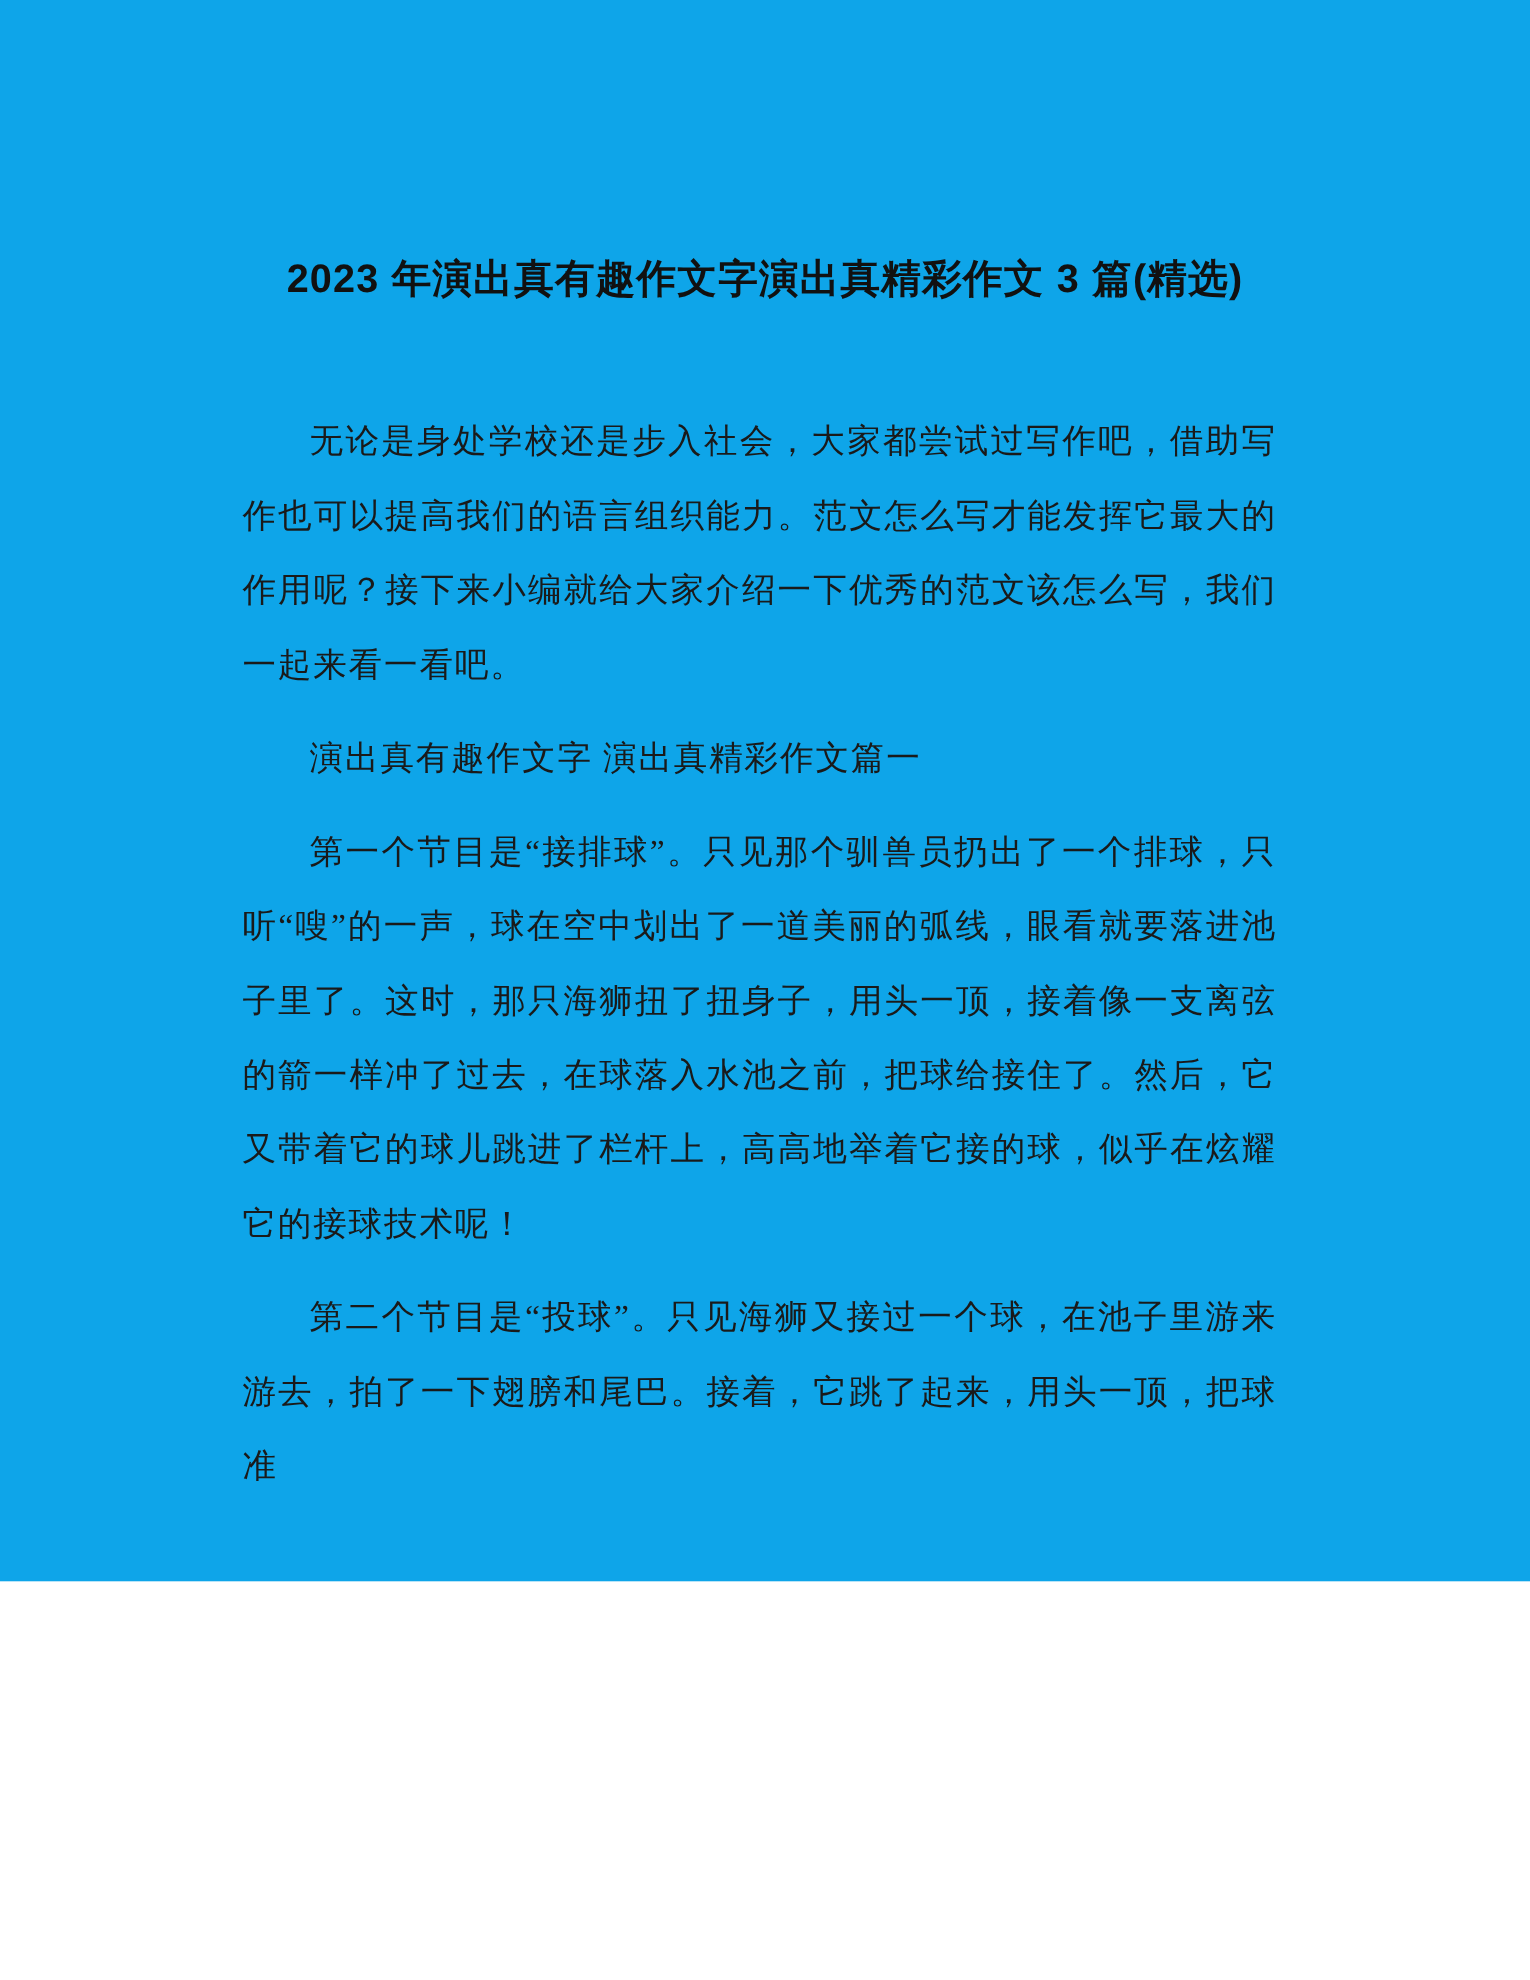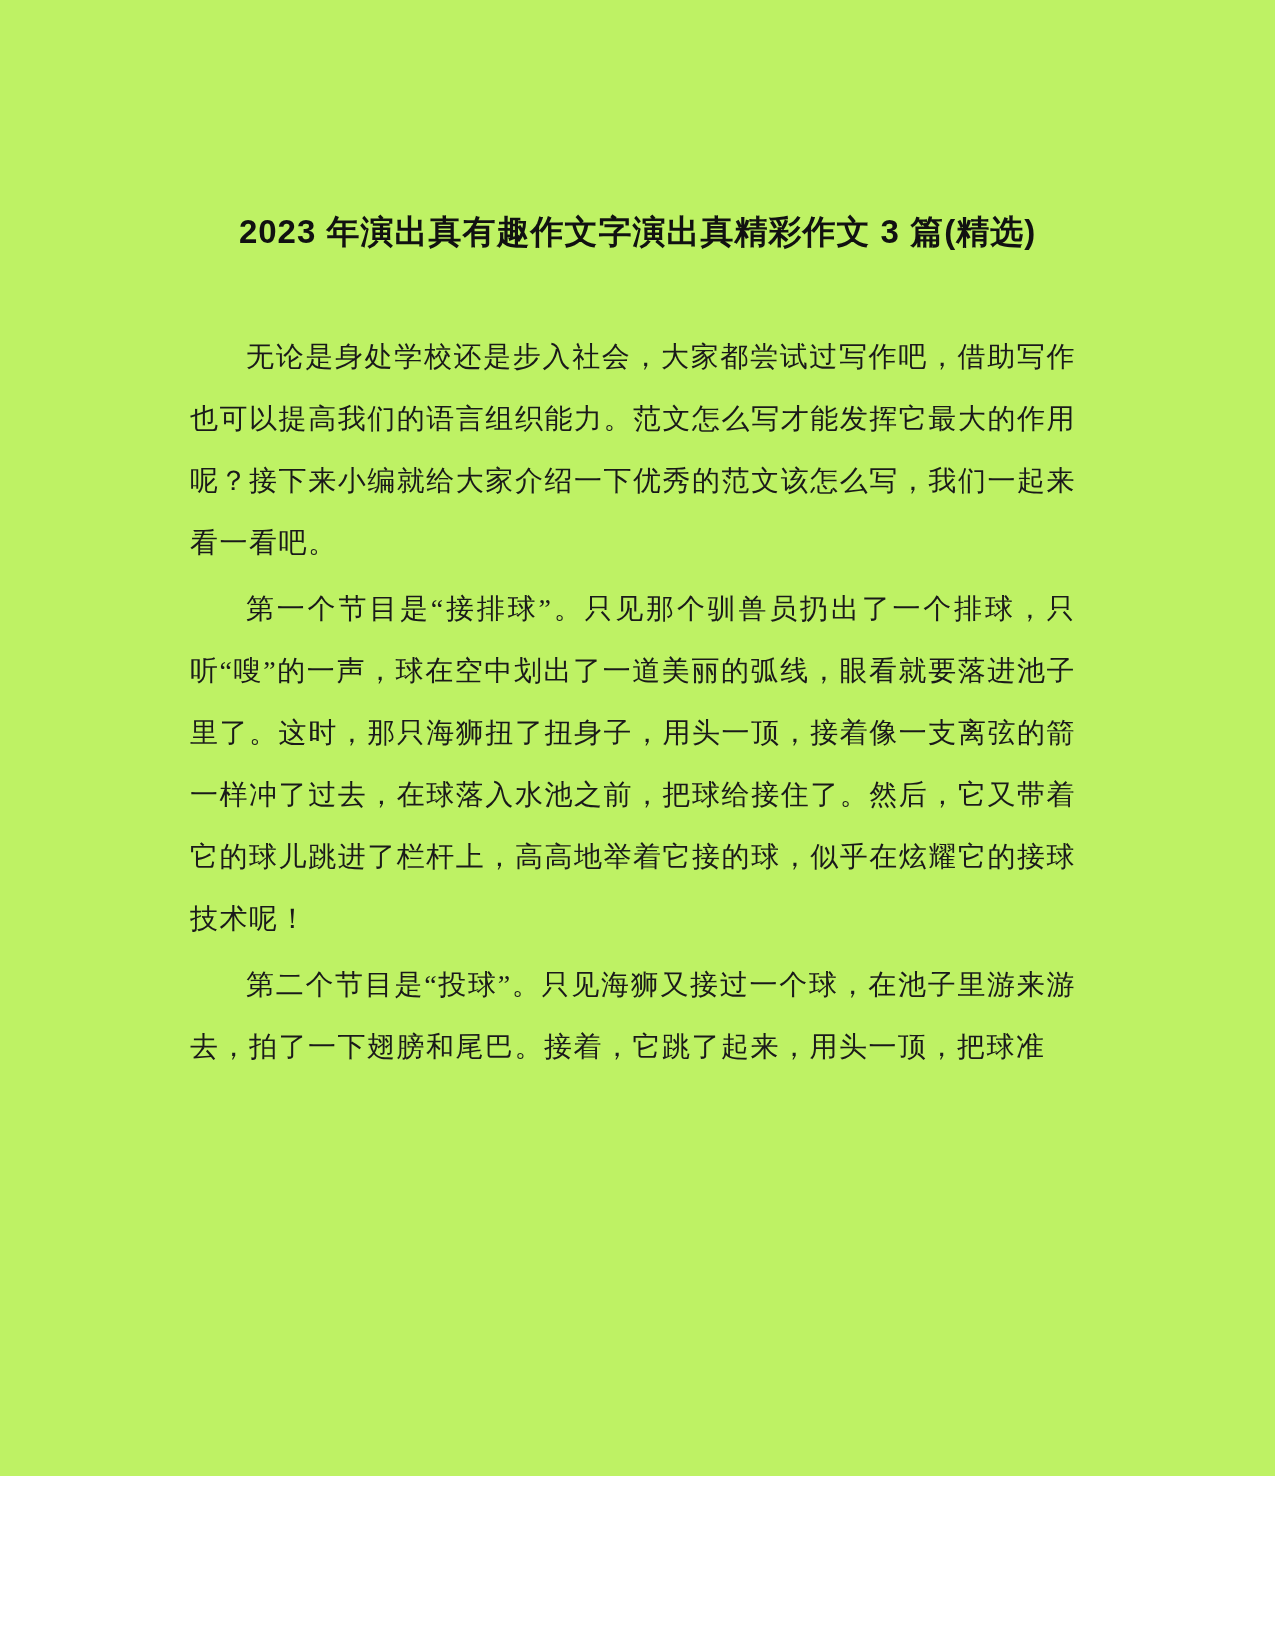--- a/index.html
+++ b/index.html
@@ -3,22 +3,22 @@
 <meta charset="utf-8">
 <style>
   html, body {
     margin: 0;
     padding: 0;
     background: #ffffff;
   }
   .page {
     position: relative;
     width: 1275px;
-    height: 1476px;
-    background: #bef264;
+    height: 1318px;
+    background: #0ea5e9;
     overflow: hidden;
     color: #1a1a1a;
   }
   .doc-title {
     position: absolute;
     top: 210px;
     left: 0;
     width: 1275px;
     text-align: center;
     font-family: "Liberation Sans", sans-serif;
@@ -36,31 +36,32 @@
     width: 894px;
     font-family: "Liberation Serif", serif;
     font-size: 28px;
     line-height: 62px;
     letter-spacing: 1.5px;
     text-align: justify;
     text-justify: inter-ideograph;
     color: #1a1a1a;
   }
   .doc-body p {
-    margin: 4px;
+    margin: 16px;
     padding: 0;
     text-indent: 2em;
   }
 </style>
 </head>
 <body>
 
 <div class="page">
 
   <div class="doc-title">2023 年演出真有趣作文字演出真精彩作文 3 篇(精选)</div>
 
   <div class="doc-body">
     <p>无论是身处学校还是步入社会，大家都尝试过写作吧，借助写作也可以提高我们的语言组织能力。范文怎么写才能发挥它最大的作用呢？接下来小编就给大家介绍一下优秀的范文该怎么写，我们一起来看一看吧。</p>
+    <p>演出真有趣作文字 演出真精彩作文篇一</p>
     <p>第一个节目是“接排球”。只见那个驯兽员扔出了一个排球，只听“嗖”的一声，球在空中划出了一道美丽的弧线，眼看就要落进池子里了。这时，那只海狮扭了扭身子，用头一顶，接着像一支离弦的箭一样冲了过去，在球落入水池之前，把球给接住了。然后，它又带着它的球儿跳进了栏杆上，高高地举着它接的球，似乎在炫耀它的接球技术呢！</p>
     <p>第二个节目是“投球”。只见海狮又接过一个球，在池子里游来游去，拍了一下翅膀和尾巴。接着，它跳了起来，用头一顶，把球准</p>
   </div>
 
 </div>
 
 </body></html>

